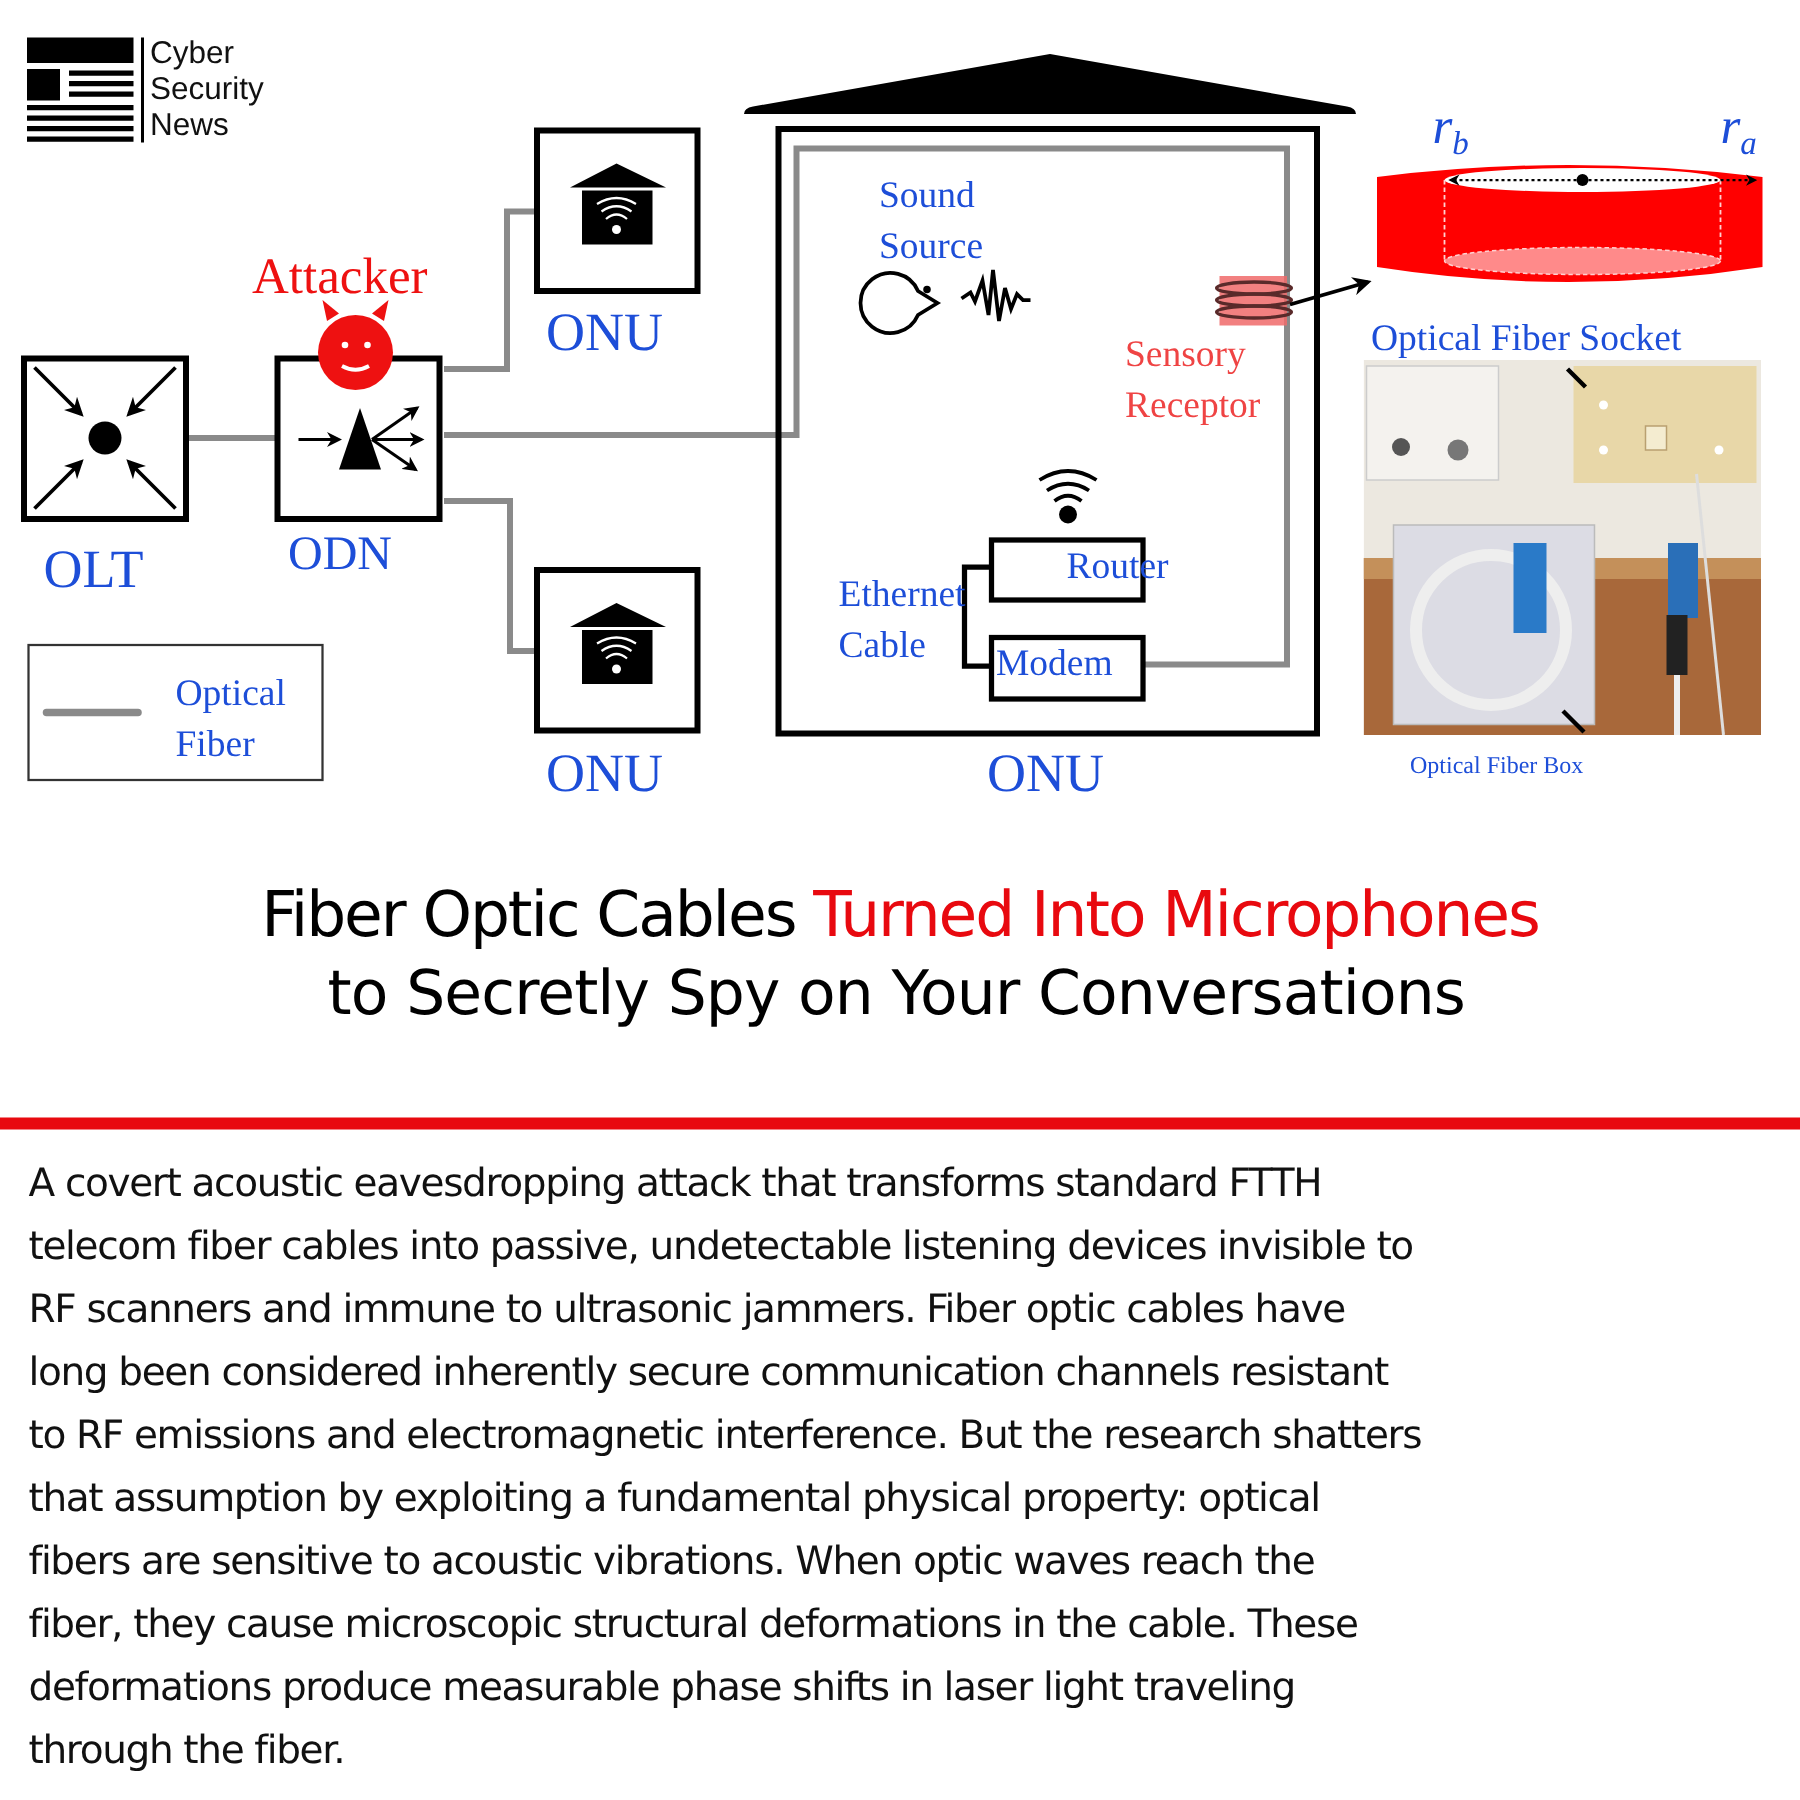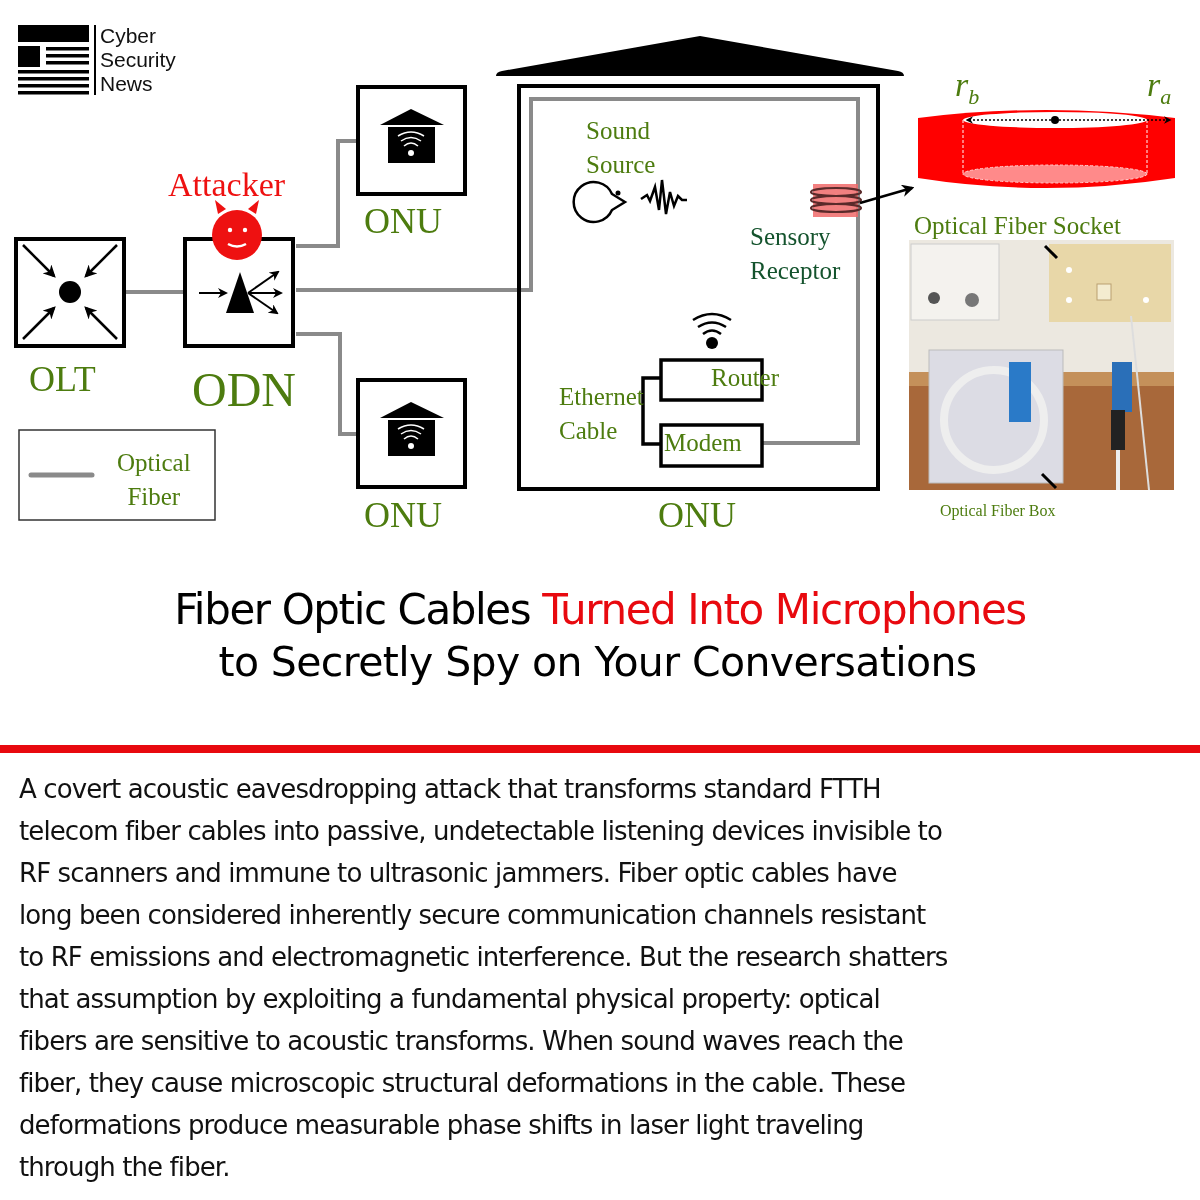--- a/index.html
+++ b/index.html
@@ -1,18 +1,18 @@
 <!DOCTYPE html>
 <html><head>
 <meta charset="utf-8">
 <style>
   html, body { margin: 0; padding: 0; background: #ffffff; }
   body { width: 1200px; height: 1200px; position: relative; overflow: hidden; }
   #diagram { position: absolute; left: 0; top: 0; width: 1200px; height: 560px; }
-  .lbl { position: absolute; font-family: "Liberation Serif", "DejaVu Serif", serif; color: #4d7c0f; white-space: nowrap; }
+  .lbl { position: absolute; font-family: "Liberation Serif", "DejaVu Serif", serif; color: #1d4ed8; white-space: nowrap; }
   .logo-text { position: absolute; left: 100px; top: 24px; font-family: "Liberation Sans", "DejaVu Sans", sans-serif; font-size: 21px; line-height: 24px; color: #111; }
   .logo-text div { white-space: nowrap; }
   .photo { position: absolute; left: 909px; top: 240px; width: 265px; height: 250px; overflow: hidden; }
   .headline { position: absolute; left: 0; top: 585px; width: 1200px; text-align: center; font-family: "DejaVu Sans", "Liberation Sans", sans-serif; font-weight: normal; font-size: 42px; letter-spacing: -1.4px; white-space: nowrap; color: #000; }
   .headline .red { color: #e8090f; }
   .subhead { position: absolute; left: 0; top: 638px; width: 1195px; text-align: center; font-family: "DejaVu Sans", "Liberation Sans", sans-serif; font-size: 41px; letter-spacing: -0.6px; white-space: nowrap; color: #000; }
   .redrule { position: absolute; left: 0; top: 745px; width: 1200px; height: 8px; background: #e8090f; }
   .body-text { position: absolute; left: 19px; top: 768px; width: 1170px; font-family: "DejaVu Sans", "Liberation Sans", sans-serif; font-size: 26px; line-height: 42px; letter-spacing: -0.9px; color: #111; }
   .body-text div { white-space: nowrap; }
 </style>
@@ -165,44 +165,44 @@
 </div>
 
 <div class="logo-text">
   <div>Cyber</div>
   <div>Security</div>
   <div>News</div>
 </div>
 
 <div class="lbl" style="left:168px; top:166px; font-size:34px; color:#ee1111;">Attacker</div>
 <div class="lbl" style="left:29px; top:358px; font-size:36px;">OLT</div>
-<div class="lbl" style="left:192px; top:362px; font-size:48px;">ODN</div>
+<div class="lbl" style="left:192px; top:350px; font-size:32px;">ODN</div>
 <div class="lbl" style="left:364px; top:200px; font-size:36px;">ONU</div>
 <div class="lbl" style="left:364px; top:494px; font-size:36px;">ONU</div>
 <div class="lbl" style="left:658px; top:494px; font-size:36px;">ONU</div>
 
 <div class="lbl" style="left:586px; top:114px; font-size:25px; line-height:34px;">
   <div>Sound</div>
   <div>Source</div>
 </div>
 
-<div class="lbl" style="left:750px; top:220px; font-size:25px; line-height:34px; color:#14532d;">
+<div class="lbl" style="left:750px; top:220px; font-size:25px; line-height:34px; color:#ef4444;">
   <div>Sensory</div>
   <div>Receptor</div>
 </div>
 
 <div class="lbl" style="left:527px; top:380px; font-size:25px; line-height:34px;margin-left:32px;">
   <div>Ethernet</div>
   <div>Cable</div>
 </div>
 
 <div class="lbl" style="left:667px; top:364px; font-size:25px;margin-left:44px;">Router</div>
 <div class="lbl" style="left:664px; top:429px; font-size:25px;">Modem</div>
 
-<div class="lbl" style="left:117px; top:446px; font-size:25px; line-height:34px;text-align:center;">
+<div class="lbl" style="left:117px; top:446px; font-size:25px; line-height:34px;">
   <div>Optical</div>
   <div>Fiber</div>
 </div>
 
 <div class="lbl" style="left:955px; top:66px; font-size:34px; font-style:italic;"><span>r</span><sub style="font-size:22px;">b</sub></div>
 <div class="lbl" style="left:1147px; top:66px; font-size:34px; font-style:italic;"><span>r</span><sub style="font-size:22px;">a</sub></div>
 
 <div class="lbl" style="left:914px; top:212px; font-size:25px;">Optical Fiber Socket</div>
 <div class="lbl" style="left:896px; top:502px; font-size:16px;margin-left:44px;">Optical Fiber Box</div>
 
@@ -210,17 +210,17 @@
 <div class="subhead">to Secretly Spy on Your Conversations</div>
 <div class="redrule"></div>
 
 <div class="body-text">
   <div>A covert acoustic eavesdropping attack that transforms standard FTTH</div>
   <div>telecom fiber cables into passive, undetectable listening devices invisible to</div>
   <div>RF scanners and immune to ultrasonic jammers. Fiber optic cables have</div>
   <div>long been considered inherently secure communication channels  resistant</div>
   <div>to RF emissions and electromagnetic interference. But the research shatters</div>
   <div>that assumption by exploiting a fundamental physical property: optical</div>
-  <div>fibers are sensitive to acoustic transforms. When sound waves reach the</div>
+  <div>fibers are sensitive to acoustic vibrations. When optic waves reach the</div>
   <div>fiber, they cause microscopic structural deformations in the cable. These</div>
   <div>deformations produce measurable phase shifts in laser light traveling</div>
   <div>through the fiber.</div>
 </div>
 
 </body></html>

